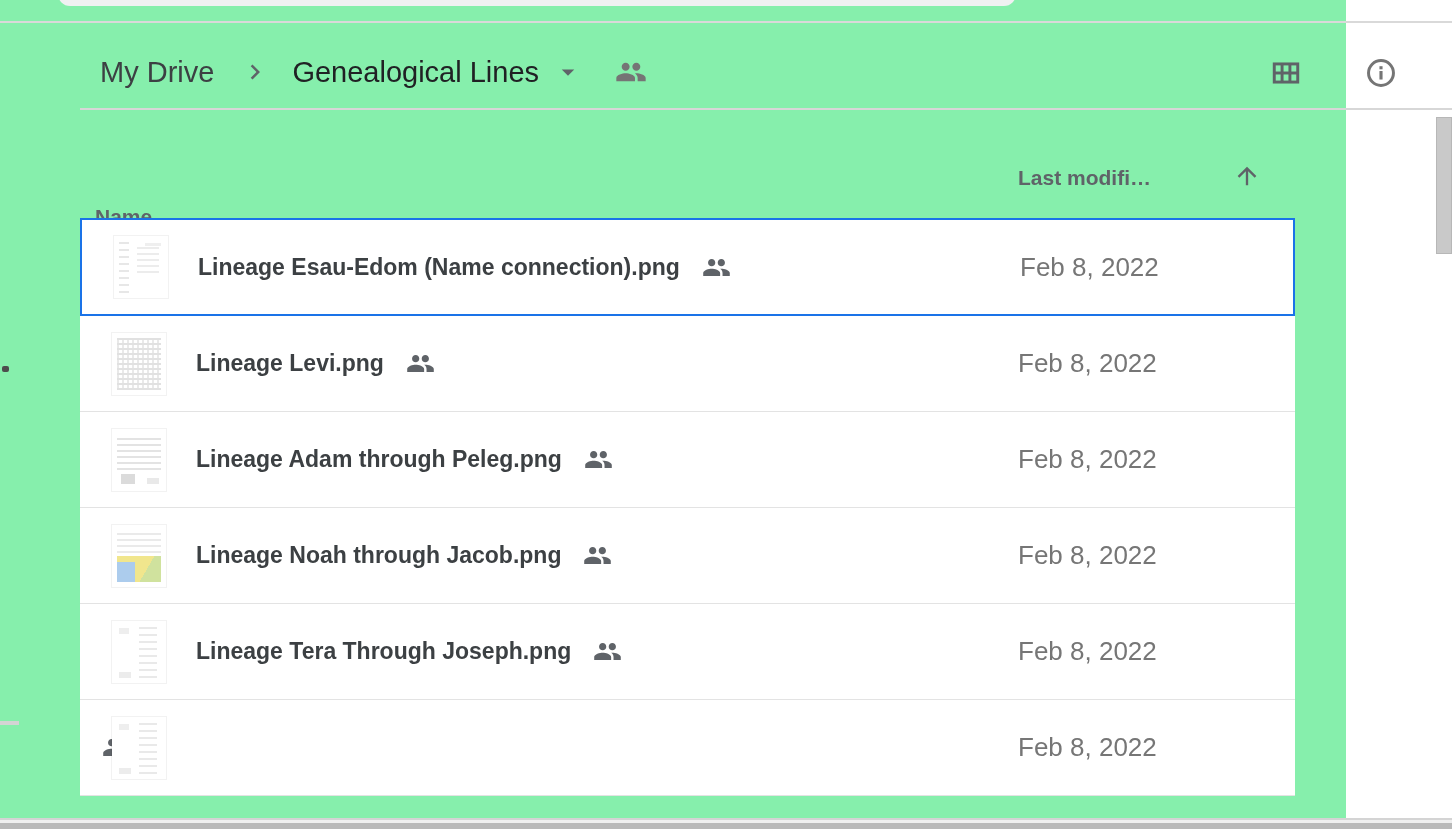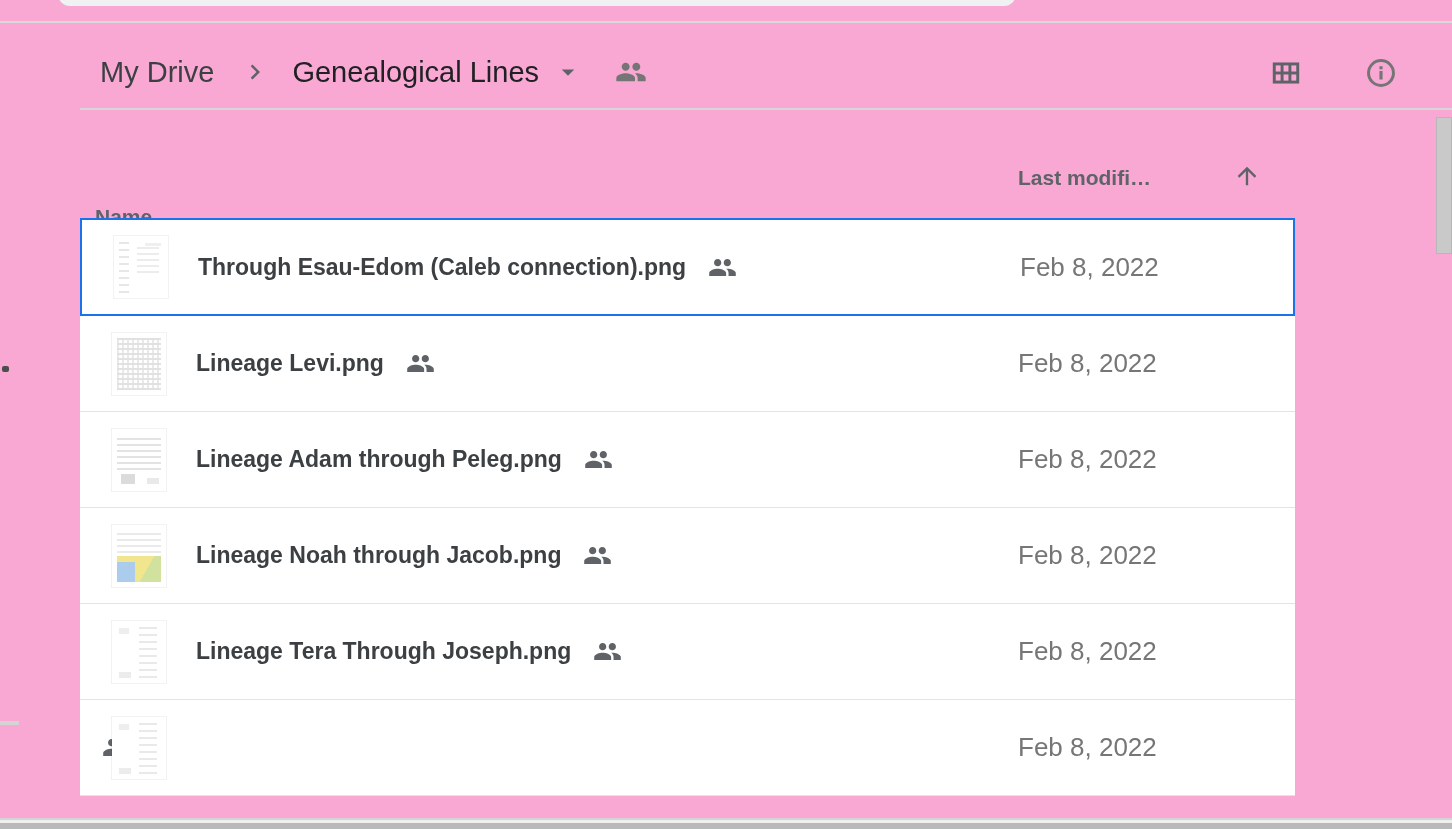--- a/index.html
+++ b/index.html
@@ -1,18 +1,18 @@
 <!DOCTYPE html>
 <html><head>
 <meta charset="utf-8">
 <style>
   * { margin:0; padding:0; box-sizing:border-box; }
   html,body { width:1452px; height:829px; background:#fff; overflow:hidden;
               font-family:"Liberation Sans","DejaVu Sans",sans-serif; }
-  .stage { position:relative; width:1452px; height:829px; background:#f9a8d4; }
+  .stage { position:relative; width:1346px; height:829px; background:#86efac; }
 
   
   .search-remnant { position:absolute; left:58px; top:-8px; width:958px; height:14px;
                     background:#f0f1f2; border-radius:0 0 12px 12px; }
   .top-divider { position:absolute; left:0; top:21px; width:1452px; height:2px; background:#d9d9d9; }
 
   
   .crumb-bar { position:absolute; left:100px; top:44px; height:56px; display:flex; align-items:center; }
   .crumb { font-size:29px; color:#3c4043; cursor:pointer; white-space:nowrap; }
   .crumb.current { color:#202124; }
@@ -130,21 +130,21 @@
   <div class="col-head col-modified">Last modifi…</div>
   <div class="sort-arrow">
     <svg width="28" height="28" viewBox="0 0 24 24" fill="#5f6368">
         <path d="M4 12l1.41 1.41L11 7.83V20h2V7.83l5.58 5.58L20 12l-8-8-8 8z"></path>
       </svg>
   </div>
 
   <div class="file-list">
       <div class="row selected">
       <div class="thumb t-sketch-a"></div>
-      <div class="file-name">Through Esau-Edom (Caleb connection).png</div>
+      <div class="file-name">Lineage Esau-Edom (Name connection).png</div>
       <span class="row-people">
         <svg width="29" height="29" viewBox="0 0 24 24" fill="#5f6368">
             <path d="M16 11c1.66 0 2.99-1.34 2.99-3S17.66 5 16 5c-1.66 0-3 1.34-3 3s1.34 3 3 3zm-8 0c1.66 0 2.99-1.34 2.99-3S9.66 5 8 5C6.34 5 5 6.34 5 8s1.34 3 3 3zm0 2c-2.33 0-7 1.17-7 3.5V19h14v-2.5c0-2.33-4.67-3.5-7-3.5zm8 0c-.29 0-.62.02-.97.05 1.16.84 1.97 1.97 1.97 3.45V19h6v-2.5c0-2.33-4.67-3.5-7-3.5z"></path>
           </svg>
       </span>
       <div class="file-modified">Feb 8, 2022</div>
     </div>
       <div class="row">
       <div class="thumb t-sketch-dense"></div>
       <div class="file-name">Lineage Levi.png</div>

